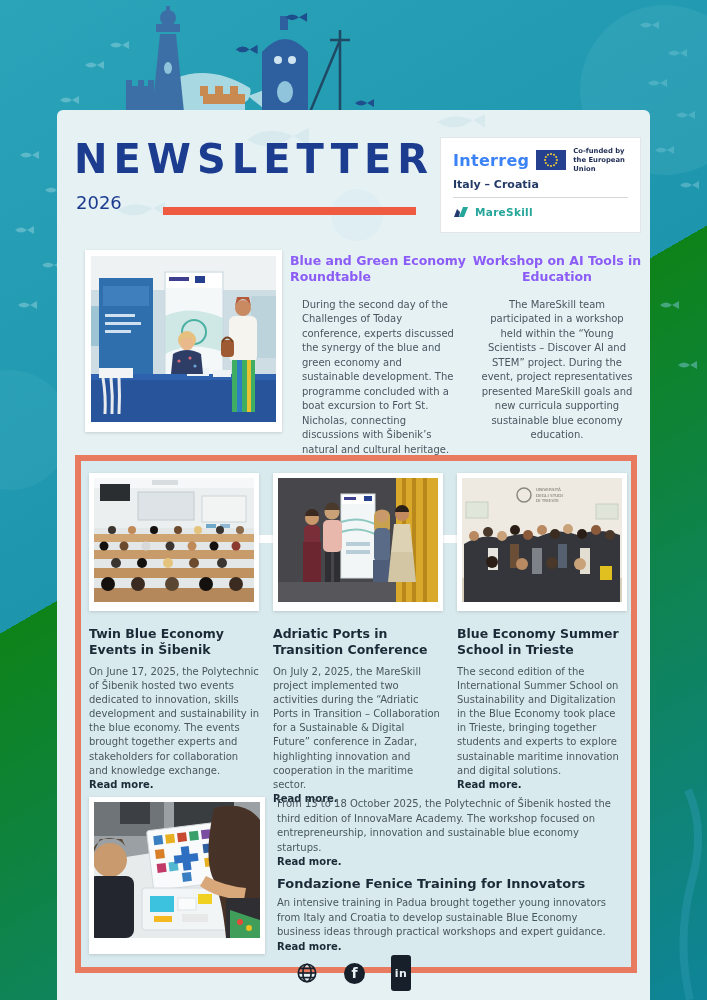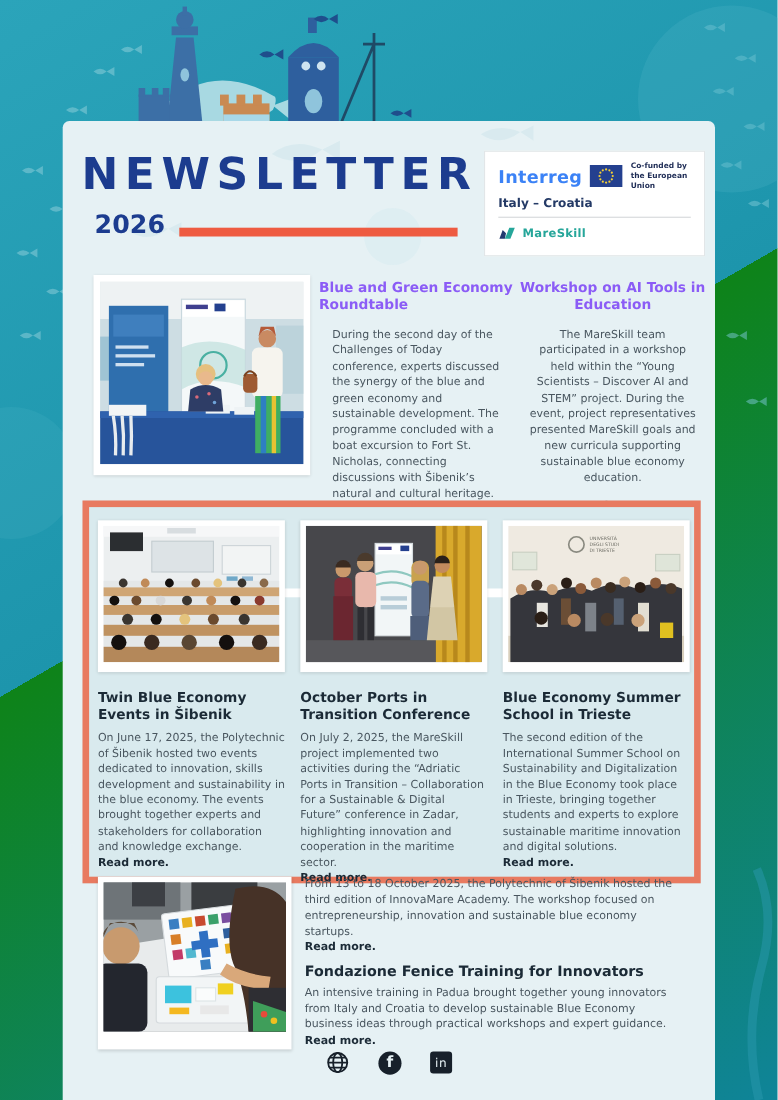--- a/index.html
+++ b/index.html
@@ -7,21 +7,21 @@
   body{font-family:"DejaVu Sans","Liberation Sans",sans-serif;}
   .stage{position:relative;width:707px;height:1000px;overflow:hidden;
          background:linear-gradient(150deg,#2ba4ba 0%,#1d95ac 45%,#0e8319 0,#0f8499 100%);}
   .bg-art{position:absolute;left:0;top:0;pointer-events:none;}
   .card{position:absolute;left:57px;top:110px;width:593px;height:890px;
         background:#e6f1f4;border-radius:6px 6px 0 0;}
   .card-art{position:absolute;left:0;top:0;pointer-events:none;opacity:.55;}
   
   .title{position:absolute;left:17px;top:26px;font-size:40px;font-weight:bold;
          letter-spacing:6px;color:#1c3c8f;}
-  .year{position:absolute;left:29px;top:82px;font-size:23px;font-weight:bold;color:#1c3c8f;}
+  .year{position:absolute;left:19px;top:82px;font-size:18px;font-weight:normal;color:#1c3c8f;}
   .accent-line{position:absolute;left:106px;top:97px;width:253px;height:8px;background:#ee5b41;}
   .logo-box{position:absolute;left:383px;top:27px;width:201px;height:96px;background:#fff;
             border:1px solid #e2e6e8;padding:9px 12px 7px 12px;}
   .lb-row1{display:flex;align-items:center;gap:7px;}
   .interreg{font-size:16px;font-weight:bold;color:#3b82f6;letter-spacing:.3px;}
   .eu-flag{flex:0 0 auto;display:block;}
   .cofunded{font-size:6.8px;line-height:1.3;font-weight:bold;color:#1e2c55;}
   .programme{margin-top:5px;font-size:11px;font-weight:bold;color:#243a66;}
   .lb-divider{margin-top:6px;border-top:1px solid #d5d8da;}
   .lb-row3{margin-top:7px;display:flex;align-items:center;gap:5px;}
@@ -30,21 +30,21 @@
   .photo-frame{position:absolute;background:#fff;padding:6px;box-shadow:0 1px 3px rgba(0,0,0,.15);}
   .pf-top{left:28px;top:140px;}
   .art-col{position:absolute;width:176px;}
   .col-a{left:233px;top:143px;}
   .col-b{left:412px;top:143px;text-align:center;}
   .art-title{font-size:12.5px;line-height:1.3;font-weight:bold;color:#8b5cf6;margin:0 0 8px 0;}
   .art-body{font-size:10px;line-height:1.45;color:#49565f;margin:12px;}
   .read-more{display:block;font-size:10px;font-weight:bold;color:#1b2a36;margin-top:1px;cursor:pointer;}
   .read-inline{font-weight:bold;color:#1b2a36;cursor:pointer;}
   
-  .coral-box{position:absolute;left:18px;top:345px;width:562px;height:348px;
+  .coral-box{position:absolute;left:18px;top:345px;width:562px;height:518px;
              border:6px solid #e87a60;background:#d9eaee;}
   .feat-row{position:absolute;left:8px;top:12px;display:flex;gap:14px;}
   .feat-col{width:170px;}
   .pf-sm{position:relative;background:#fff;padding:5px;box-shadow:0 1px 3px rgba(0,0,0,.15);}
   .feat-title{font-size:12.5px;line-height:1.3;font-weight:bold;color:#1b2a36;margin:15px 0 6px 0;}
   .feat-body{font-size:10px;line-height:1.42;color:#49565f;margin:0;}
   .connector{position:absolute;height:8px;background:#fff;top:74px;}
   .conn-1{left:172px;width:22px;}
   .conn-2{left:356px;width:22px;}
   
@@ -53,23 +53,23 @@
   .b-title{font-size:13px;font-weight:bold;color:#1b2a36;margin:0 0 5px 0;}
   .b-title2{margin-top:9px;}
   .b-body{font-size:10px;line-height:1.45;color:#49565f;margin:0;}
   
   .footer-icons{position:absolute;left:0;top:845px;width:100%;display:flex;
                 justify-content:center;gap:26px;align-items:center;}
   .soc{width:22px;height:22px;display:block;cursor:pointer;}
   .fb-badge{width:21px;height:21px;border-radius:50%;background:#17202a;color:#e6f1f4;
             display:flex;align-items:center;justify-content:center;
             font-size:14px;font-weight:bold;}
-  .li-badge{width:20px;height:20px;border-radius:3px;background:#17202a;color:#e6f1f4;
+  .li-badge{width:20px;height:36px;border-radius:3px;background:#17202a;color:#e6f1f4;
             display:flex;align-items:center;justify-content:center;
-            font-size:11px;font-weight:normal;letter-spacing:.5px;}
+            font-size:11px;font-weight:bold;letter-spacing:.5px;}
 </style>
 </head>
 <body>
 
 <div class="stage">
 
   <svg class="bg-art" width="707" height="1000" viewBox="0 0 707 1000">
     <defs>
       <path id="fish" d="M0 5 Q6 0 12 5 Q6 10 0 5 Z M12 5 L19 1 V9 Z"></path>
     </defs>
@@ -328,21 +328,21 @@
               <rect x="96" y="32" width="16" height="24" rx="6" fill="#c9a24f"></rect>
               <circle cx="104" cy="38" r="6.5" fill="#c9996c"></circle>
               <rect x="96" y="50" width="16" height="34" rx="5" fill="#5a6b88"></rect>
               <rect x="95" y="82" width="18" height="22" fill="#4e5e7a"></rect>
               <circle cx="124" cy="36" r="7" fill="#c28a5e"></circle>
               <path d="M117 34 a7 7 0 0 1 14 0 z" fill="#2a201a"></path>
               <path d="M116 46 h16 l3 28 q-11 8 -22 0 z" fill="#ddd2b4"></path>
               <path d="M113 74 h22 l3 30 h-28 z" fill="#d2c6a4"></path>
             </svg>
           </div>
-          <h3 class="feat-title">October Ports in Transition Conference</h3>
+          <h3 class="feat-title">Adriatic Ports in Transition Conference</h3>
           <p class="feat-body">On July 2, 2025, the MareSkill project implemented two activities during the “Adriatic Ports in Transition – Collaboration for a Sustainable &amp; Digital Future” conference in Zadar, highlighting innovation and cooperation in the maritime sector.</p>
           <span class="read-more">Read more.</span>
         </div>
 
         <div class="feat-col">
           <div class="pf-sm">
             <svg width="160" height="124" viewBox="0 0 160 124">
               <rect width="160" height="124" fill="#efeae1"></rect>
               <rect y="100" width="160" height="24" fill="#d8cfbc"></rect>
               <rect x="4" y="24" width="22" height="16" fill="#e0e6da" stroke="#c8cfc2"></rect>

